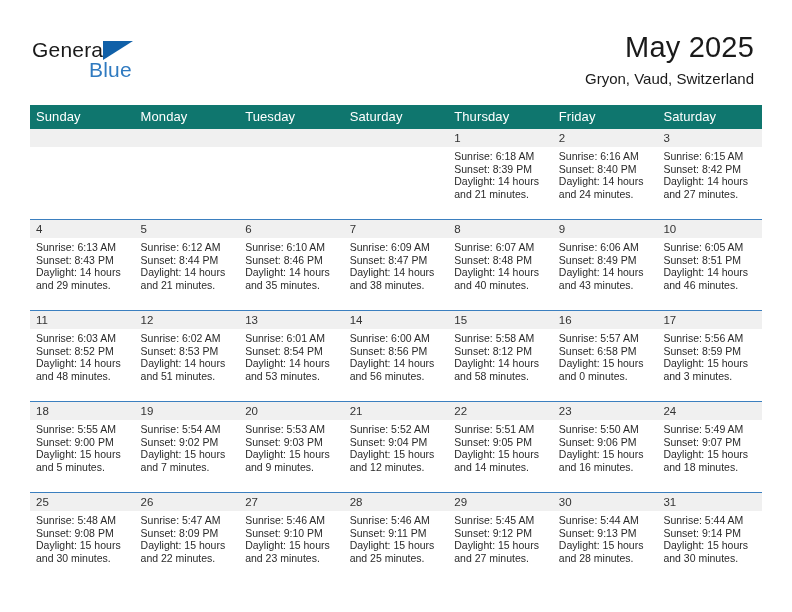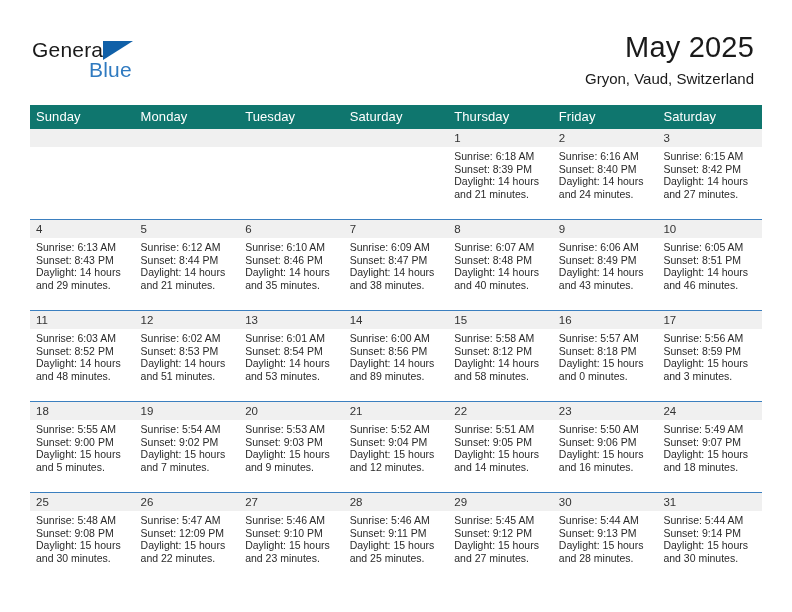--- a/index.html
+++ b/index.html
@@ -332,37 +332,37 @@
               <div>Daylight: 14 hours</div>
               <div>and 53 minutes.</div>
             </div>
           </td>
           <td>
             <div class="daynum-band">14</div>
             <div class="cell-body">
               <div>Sunrise: 6:00 AM</div>
               <div>Sunset: 8:56 PM</div>
               <div>Daylight: 14 hours</div>
-              <div>and 89 minutes.</div>
+              <div>and 56 minutes.</div>
             </div>
           </td>
           <td>
             <div class="daynum-band">15</div>
             <div class="cell-body">
               <div>Sunrise: 5:58 AM</div>
               <div>Sunset: 8:12 PM</div>
               <div>Daylight: 14 hours</div>
               <div>and 58 minutes.</div>
             </div>
           </td>
           <td>
             <div class="daynum-band">16</div>
             <div class="cell-body">
               <div>Sunrise: 5:57 AM</div>
-              <div>Sunset: 8:18 PM</div>
+              <div>Sunset: 6:58 PM</div>
               <div>Daylight: 15 hours</div>
               <div>and 0 minutes.</div>
             </div>
           </td>
           <td>
             <div class="daynum-band">17</div>
             <div class="cell-body">
               <div>Sunrise: 5:56 AM</div>
               <div>Sunset: 8:59 PM</div>
               <div>Daylight: 15 hours</div>
@@ -442,21 +442,21 @@
               <div>Sunrise: 5:48 AM</div>
               <div>Sunset: 9:08 PM</div>
               <div>Daylight: 15 hours</div>
               <div>and 30 minutes.</div>
             </div>
           </td>
           <td>
             <div class="daynum-band">26</div>
             <div class="cell-body">
               <div>Sunrise: 5:47 AM</div>
-              <div>Sunset: 12:09 PM</div>
+              <div>Sunset: 8:09 PM</div>
               <div>Daylight: 15 hours</div>
               <div>and 22 minutes.</div>
             </div>
           </td>
           <td>
             <div class="daynum-band">27</div>
             <div class="cell-body">
               <div>Sunrise: 5:46 AM</div>
               <div>Sunset: 9:10 PM</div>
               <div>Daylight: 15 hours</div>

